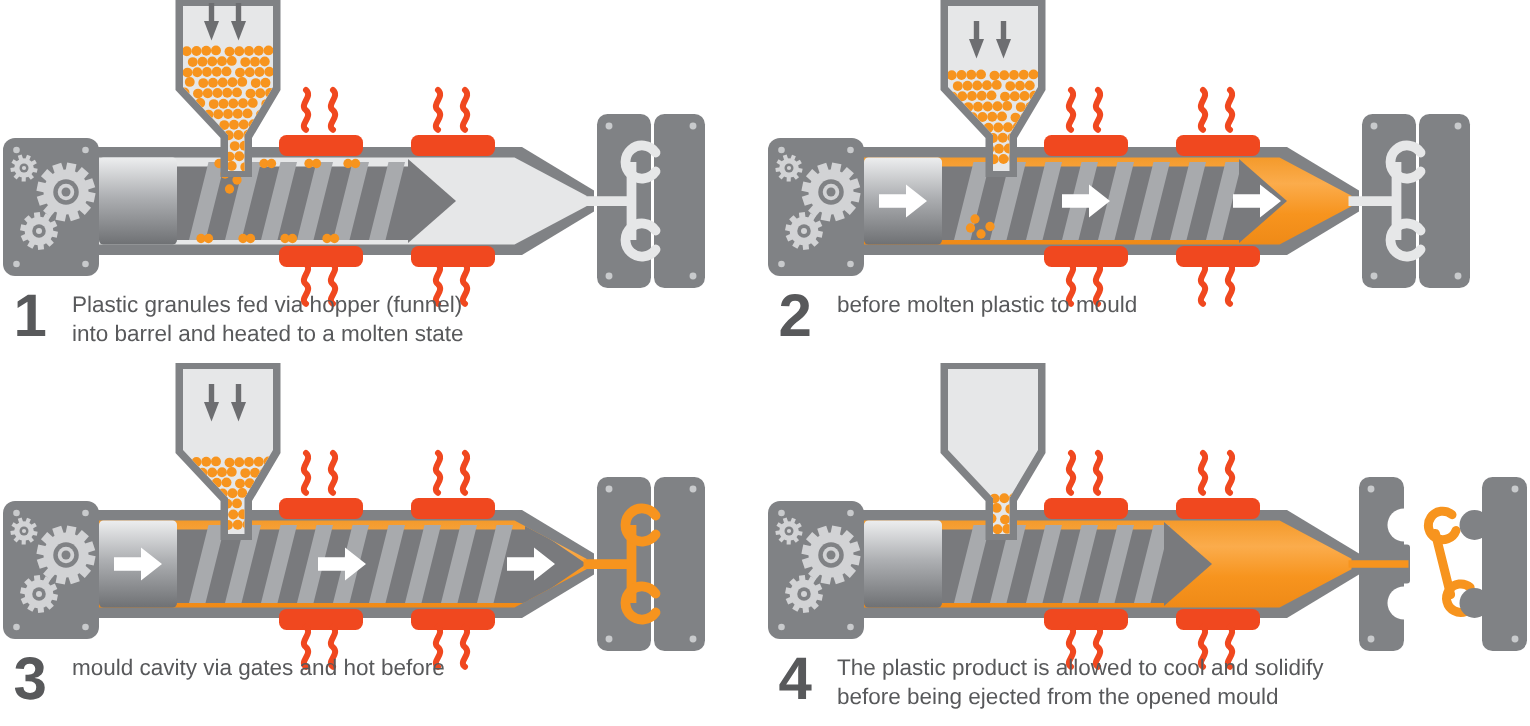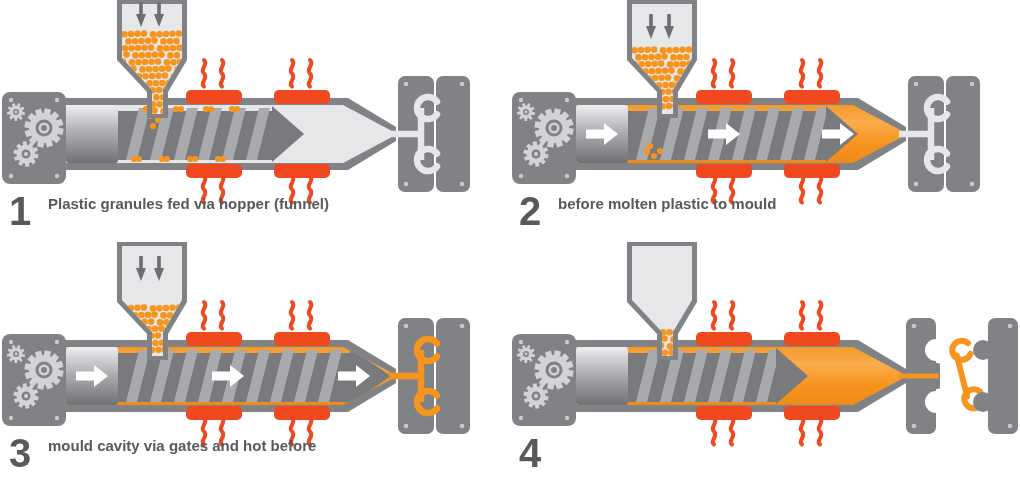--- a/index.html
+++ b/index.html
@@ -2,21 +2,21 @@
 <html><head>
 <meta charset="utf-8">
 <style>
   html,body{margin:0;padding:0;background:#FFFFFF;}
   body{width:1020px;height:484px;font-family:"Liberation Sans",sans-serif;overflow:hidden;}
   .grid{display:grid;grid-template-columns:510px 510px;grid-auto-rows:242px;width:1020px;height:484px;}
   .panel{position:relative;}
   svg.machine{display:block;width:510px;height:207px;}
   .caption{display:flex;align-items:flex-start;margin-top:-16px;height:51px;padding-left:9px;color:#58595B;position:relative;}
   .num{font-size:40px;font-weight:bold;line-height:40px;flex:0 0 28px;margin-right:11px;letter-spacing:-1px;}
-  .lines{font-size:15px;font-weight:bold;line-height:19px;padding-top:3px;}
+  .lines{font-size:15px;font-weight:normal;line-height:19px;padding-top:3px;}
   .lines span{display:block;}
 </style>
 </head>
 <body>
 
 <main class="grid">
   <section class="panel">
     <svg class="machine" id="m0" viewBox="0 0 510 207">
         <defs>
           <linearGradient id="pg0" x1="0" y1="0" x2="0" y2="1">
@@ -268,20 +268,21 @@
           <circle cx="44" cy="128" r="15" fill="#D2D3D5"></circle>
           <circle cx="44" cy="128" r="8.5" fill="#808285"></circle>
           <circle cx="44" cy="128" r="5.5" fill="#D2D3D5"></circle>
           <circle cx="44" cy="128" r="3" fill="#808285"></circle>
         </g>
       </svg>
     <div class="caption">
       <div class="num">1</div>
       <div class="lines">
         <span>Plastic granules fed via hopper (funnel)</span>
+        <span>into barrel and heated to a molten state</span>
       </div>
     </div>
   </section>
   <section class="panel">
     <svg class="machine" id="m1" viewBox="0 0 510 207">
         <defs>
           <linearGradient id="pg1" x1="0" y1="0" x2="0" y2="1">
             <stop offset="0%" stop-color="#EDEEEF"></stop>
             <stop offset="45%" stop-color="#AEB0B3"></stop>
             <stop offset="100%" stop-color="#6F7174"></stop>
@@ -873,15 +874,19 @@
           <line x1="53.26920366878797" y1="117.50800956221711" x2="56.910676538668966" y2="113.38615617594526" stroke="#D2D3D5" stroke-width="6.3"></line>
           <line x1="57.273361068913744" y1="123.54827157901059" x2="62.48789577455843" y2="121.79937827076473" stroke="#D2D3D5" stroke-width="6.3"></line>
           <circle cx="44" cy="128" r="15" fill="#D2D3D5"></circle>
           <circle cx="44" cy="128" r="8.5" fill="#808285"></circle>
           <circle cx="44" cy="128" r="5.5" fill="#D2D3D5"></circle>
           <circle cx="44" cy="128" r="3" fill="#808285"></circle>
         </g>
       </svg>
     <div class="caption">
       <div class="num">4</div>
+      <div class="lines">
+        <span>The plastic product is allowed to cool and solidify</span>
+        <span>before being ejected from the opened mould</span>
+      </div>
     </div>
   </section>
 </main>
 
 </body></html>

